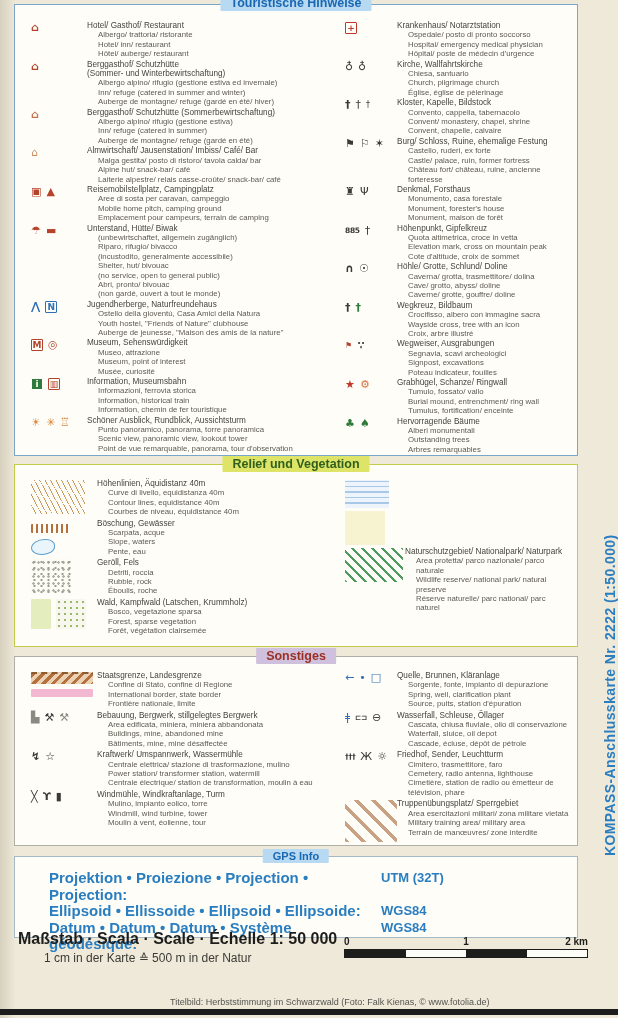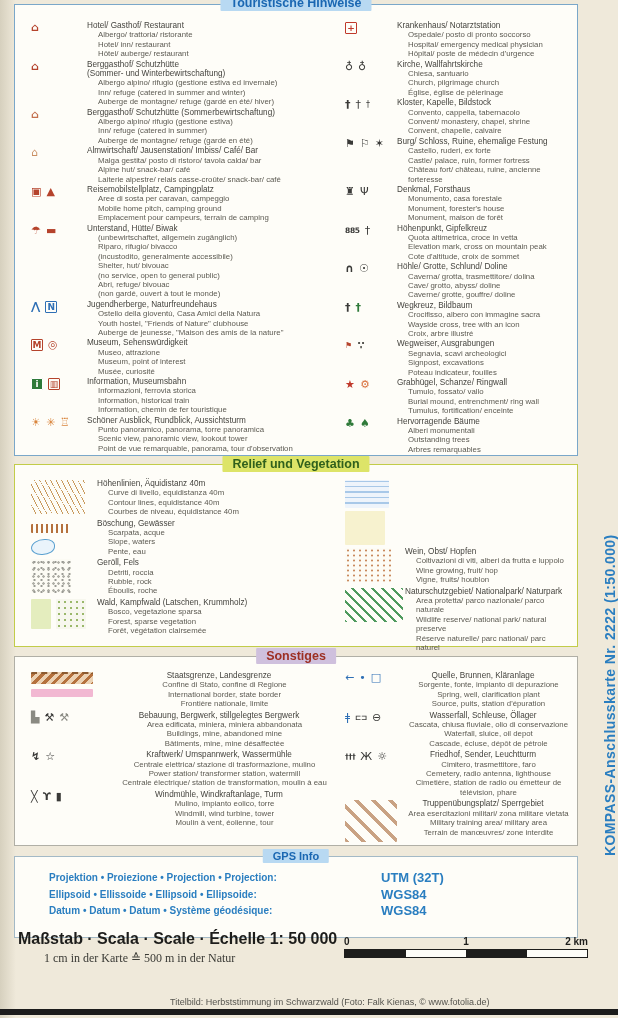--- a/index.html
+++ b/index.html
@@ -4,21 +4,21 @@
 <style>
   html,body{margin:0;padding:0;background:#d8d4c6;}
   .page{position:relative;width:618px;height:1018px;background:#efe9da;overflow:hidden;
         font-family:"Liberation Sans","DejaVu Sans",sans-serif;}
   .edge{position:absolute;left:0;top:0;width:16px;height:100%;
         background:linear-gradient(90deg,#d6d0be,#efe9da);}
   .panel{position:absolute;left:14px;width:564px;background:#fefdf8;border:1.4px solid #999;
          box-sizing:border-box;}
   .p1{top:4px;height:452px;border-color:#7aa7c9;}
   .p2{top:464px;height:183px;border-color:#c2cc49;}
-  .p3{top:656px;height:190px;border-color:#b0afa6;text-align:center;}
+  .p3{top:656px;height:190px;border-color:#b0afa6;}
   .p4{top:856px;height:82px;border-color:#a3b9c6;}
   .tab{position:absolute;top:-9px;left:50%;transform:translateX(-50%);font-weight:700;
        font-size:12.5px;padding:1px 10px;white-space:nowrap;border-radius:1px;}
   .p1 .tab{top:-10px;}
   .tab-blue{background:#b8d9f2;color:#1a67b2;}
   .tab-green{background:#dde468;color:#30601c;}
   .tab-purple{background:#cfc0dd;color:#9c2f23;}
   .p4 .tab{font-size:11px;top:-8px;}
   .cols{display:flex;padding:14px 8px 4px 16px;gap:4px;box-sizing:border-box;}
   .p1 .cols{padding-top:16px;}
@@ -62,26 +62,26 @@
   .sw-reserve{width:58px;height:34px;
     background:repeating-linear-gradient(45deg,#4f9a5e 0 2px,transparent 2px 7px);}
   .sw-border-state{width:62px;height:12px;border-top:2px dashed #8a5a30;box-sizing:border-box;
     background:repeating-linear-gradient(135deg,#b5713d 0 3px,#ecd2b4 3px 7px);}
   .sw-border-region{width:62px;height:8px;background:#f2b8d2;margin-top:3px;}
   .sw-military{width:56px;height:42px;
     background:repeating-linear-gradient(45deg,#c9a283 0 3px,transparent 3px 12px);}
   
   .gps{padding:13px 10px 0 34px;}
   .gpsrow{display:flex;line-height:16.5px;}
-  .gl{width:332px;flex:none;font-size:10px;font-weight:700;color:#2a7ec0;}
+  .gl{width:332px;flex:none;font-size:15px;font-weight:700;color:#2a7ec0;}
   .gv{font-size:13px;font-weight:700;color:#2a7ec0;}
   
   .scalewrap{position:absolute;left:18px;top:930px;}
   .scale-title{font-size:16px;font-weight:700;color:#1d1d1b;}
-  .scale-note{font-size:12px;color:#3a3a35;margin:3px 0 0 26px;font-family:Liberation Serif, serif;}
+  .scale-note{font-size:12px;color:#3a3a35;margin:3px 0 0 26px;}
   .sbar{position:absolute;left:344px;top:936px;width:244px;height:24px;}
   .sbar span{position:absolute;top:0;font-size:10px;font-weight:700;color:#1d1d1b;}
   .sl0{left:0;} .sl1{left:50%;transform:translateX(-50%);} .sl2{right:0;}
   .sbarbox{position:absolute;top:13px;left:0;right:0;height:7px;border:1.1px solid #1d1d1b;
     background:linear-gradient(90deg,#1d1d1b 0 25%,#fdfdf8 25% 50%,#1d1d1b 50% 75%,#fdfdf8 75% 100%);}
   .credit{position:absolute;left:170px;top:997px;font-size:9px;color:#55544e;}
   .vnote{position:absolute;right:0px;top:408px;height:448px;writing-mode:vertical-rl;
     transform:rotate(180deg);font-size:14px;font-weight:700;color:#2a7ec0;letter-spacing:.4px;
     white-space:nowrap;}
   .botbar{position:absolute;left:0;right:0;top:1009px;height:6px;background:#1c1c1c;}
@@ -158,21 +158,21 @@
               <span class="ic" style="color: rgb(181, 67, 44);">☂</span>
               <span class="ic" style="color: rgb(181, 67, 44);">▬</span>
             </div>
             <div class="txt">
               <div class="tl">Unterstand, Hütte/ Biwak</div>
               <div class="sl">(unbewirtschaftet, allgemein zugänglich)</div>
               <div class="sl">Riparo, rifugio/ bivacco</div>
               <div class="sl">(incustodito, generalmente accessibile)</div>
               <div class="sl">Shelter, hut/ bivouac</div>
               <div class="sl">(no service, open to general public)</div>
-              <div class="sl">Abri, refuge/ bivouac</div>
+              <div class="sl">Abri, pronto/ bivouac</div>
               <div class="sl">(non gardé, ouvert à tout le monde)</div>
             </div>
           </div>
           <div class="entry">
             <div class="ics">
               <span class="ic" style="color: rgb(46, 111, 181); font-weight: 700;">⋀</span>
               <span class="ic box" style="color: rgb(46, 111, 181); font-weight: 700;">N</span>
             </div>
             <div class="txt">
               <div class="tl">Jugendherberge, Naturfreundehaus</div>
@@ -410,31 +410,20 @@
         </div>
       <div class="colR r-r">
           <div class="entry">
             <div class="ics">
               <div class="sw sw-glacier"></div>
             </div>
           </div>
           <div class="entry">
             <div class="ics">
               <div class="sw sw-heath"></div>
-            </div>
-          </div>
-          <div class="entry">
-            <div class="ics">
-              <div class="sw sw-vine"></div>
-            </div>
-            <div class="txt">
-              <div class="tl">Wein, Obst/ Hopfen</div>
-              <div class="sl">Coltivazioni di viti, alberi da frutta e luppolo</div>
-              <div class="sl">Wine growing, fruit/ hop</div>
-              <div class="sl">Vigne, fruits/ houblon</div>
             </div>
           </div>
           <div class="entry">
             <div class="ics">
               <div class="sw sw-reserve"></div>
             </div>
             <div class="txt">
               <div class="tl">Naturschutzgebiet/ Nationalpark/ Naturpark</div>
               <div class="sl">Area protetta/ parco nazionale/ parco naturale</div>
               <div class="sl">Wildlife reserve/ national park/ natural preserve</div>

